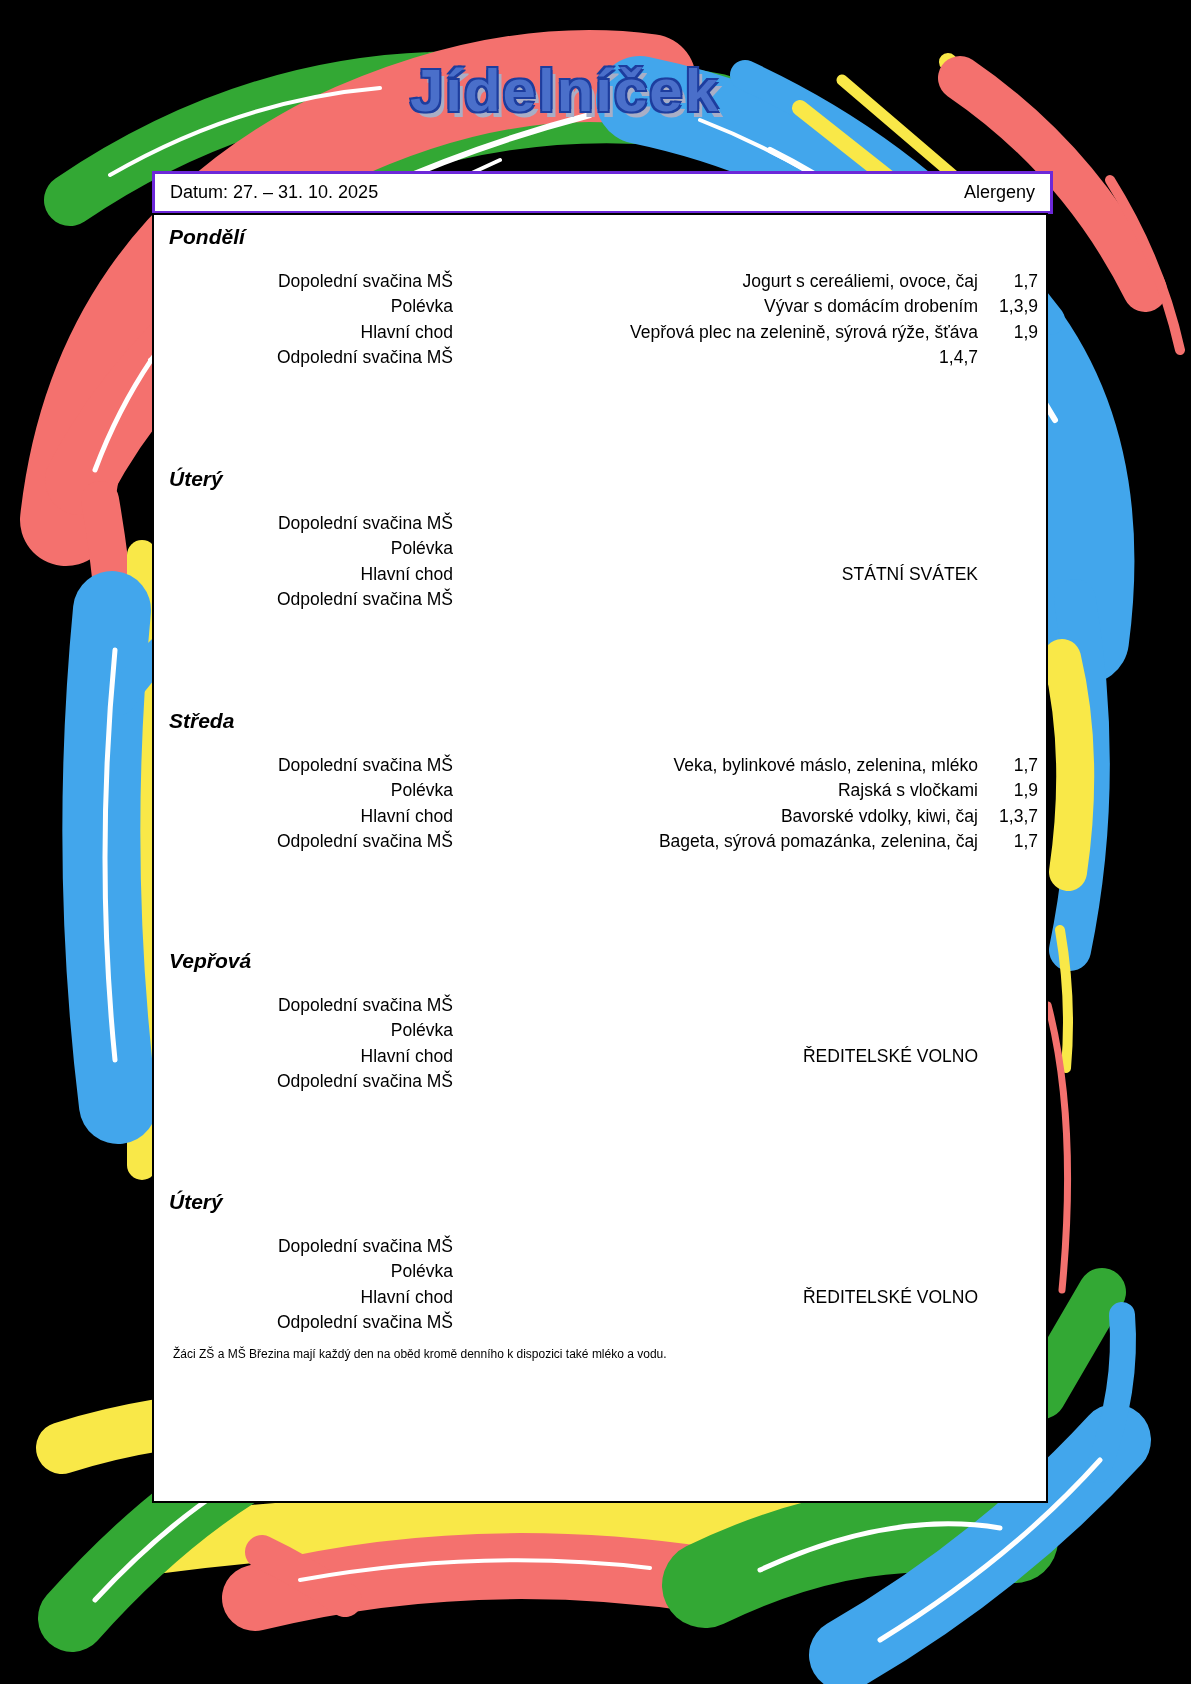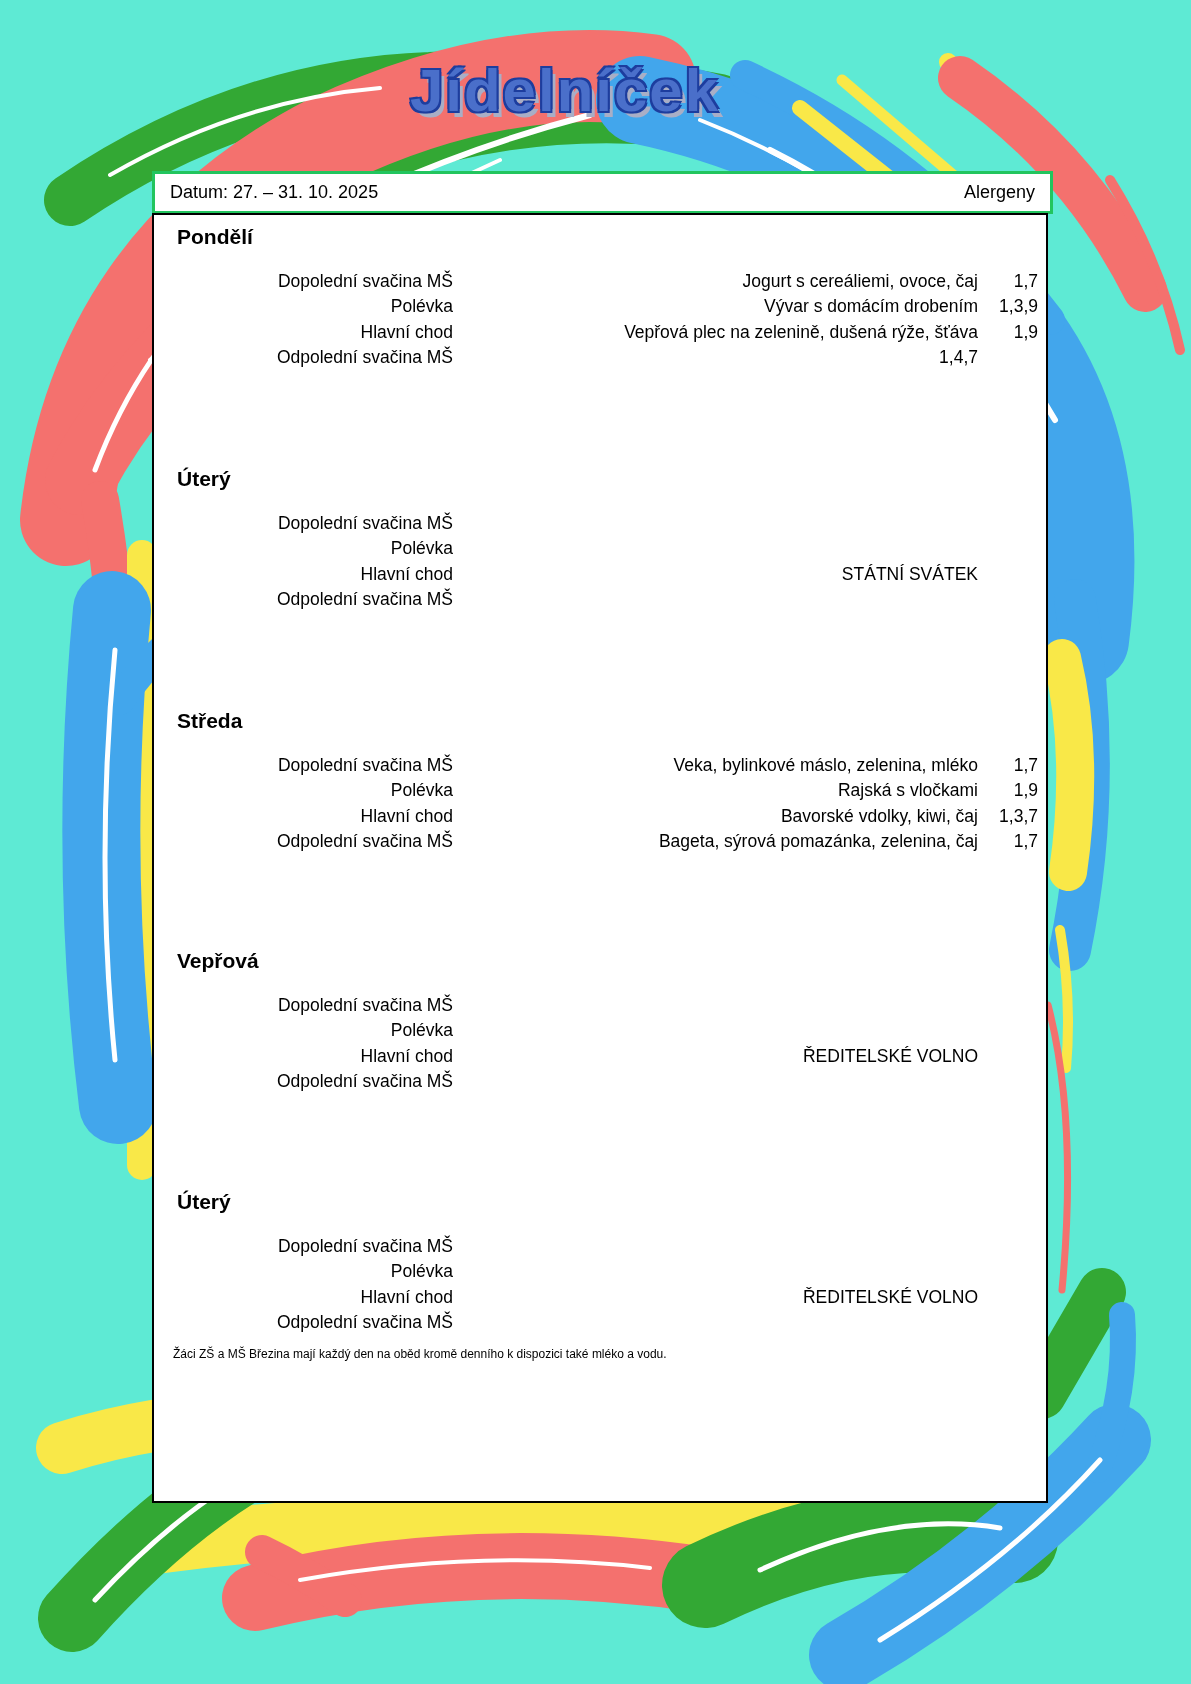--- a/index.html
+++ b/index.html
@@ -1,18 +1,18 @@
 <!DOCTYPE html>
 <html style="--paint-red: #F4716E; --paint-green: #33A834; --paint-blue: #42A6EC; --paint-yellow: #F9E848; --title-blue: #4A6FCA; --title-outline: #1D3D9E;"><head>
 <meta charset="utf-8">
 <style>
   html,body { margin:0; padding:0; background:#fff; }
   .page {
     position:relative; width:1191px; height:1684px; overflow:hidden;
-    background:#5eead4; font-family:"Liberation Sans", sans-serif; color:#000;
+    background:#000000; font-family:"Liberation Sans", sans-serif; color:#000;
   }
   .border-art { position:absolute; left:0; top:0; width:1191px; height:1684px; }
   .st-red    { stroke:var(--paint-red,#F4716E);   fill:none; }
   .st-green  { stroke:var(--paint-green,#33A834); fill:none; }
   .st-blue   { stroke:var(--paint-blue,#42A6EC);  fill:none; }
   .st-yellow { stroke:var(--paint-yellow,#F9E848);fill:none; }
   .st-white  { stroke:#ffffff; fill:none; }
 
   .title {
     position:absolute; top:56px; left:330px; width:470px; text-align:center;
@@ -22,35 +22,35 @@
       -2px -2px 0 var(--title-outline,#1D3D9E),
        2px -2px 0 var(--title-outline,#1D3D9E),
       -2px  2px 0 var(--title-outline,#1D3D9E),
        2px  2px 0 var(--title-outline,#1D3D9E),
        5px  6px 0 #a9aec6;
     white-space:nowrap;
   }
 
   .header-box {
     position:absolute; left:152px; top:171px; width:901px; height:43px;
-    box-sizing:border-box; background:#fff; border:3px solid #22c55e;
+    box-sizing:border-box; background:#fff; border:3px solid #6d28d9;
     display:flex; justify-content:space-between; align-items:center;
     padding:0 15px; font-size:18px;
   }
 
   .main-box {
     position:absolute; left:152px; top:213px; width:896px; height:1290px;
     box-sizing:border-box; background:#fff; border:2px solid #000;
   }
 
   .day { position:absolute; left:0; right:0; padding:0 8px 0 11px; }
   .day-1 { top:8px; }  .day-2 { top:250px; } .day-3 { top:492px; }
   .day-4 { top:732px; } .day-5 { top:973px; }
 
-  .day-heading { font-size:21px; font-weight:bold; line-height:28px; margin:0 0 18px 12px; }
+  .day-heading { font-size:21px; font-weight:bold; line-height:28px; margin:0 0 18px 4px;font-style:italic; }
 
   .mrow { display:grid; grid-template-columns:288px 525px 1fr; font-size:17.5px; line-height:25.3px;text-align:right; }
   .cell { white-space:nowrap; overflow:visible; }
   .indent-a { padding-left:119px; }
   .indent-b { padding-left:96px; }
 
   .footer-note { position:absolute; left:19px; top:1127px; font-size:12px; line-height:25px; white-space:nowrap; }
 </style>
 </head>
 <body>
@@ -126,21 +126,21 @@
         <span class="cell">Jogurt s cereáliemi, ovoce, čaj</span>
         <span class="cell">1,7</span>
       </div>
       <div class="mrow">
         <span class="cell">Polévka</span>
         <span class="cell">Vývar s domácím drobením</span>
         <span class="cell">1,3,9</span>
       </div>
       <div class="mrow">
         <span class="cell">Hlavní chod</span>
-        <span class="cell">Vepřová plec na zelenině, dušená rýže, šťáva</span>
+        <span class="cell">Vepřová plec na zelenině, sýrová rýže, šťáva</span>
         <span class="cell">1,9</span>
       </div>
       <div class="mrow">
         <span class="cell">Odpolední svačina MŠ</span>
         <span class="cell">1,4,7</span>
       </div>
     </div>
 
     <div class="day day-2">
       <div class="day-heading">Úterý</div>

